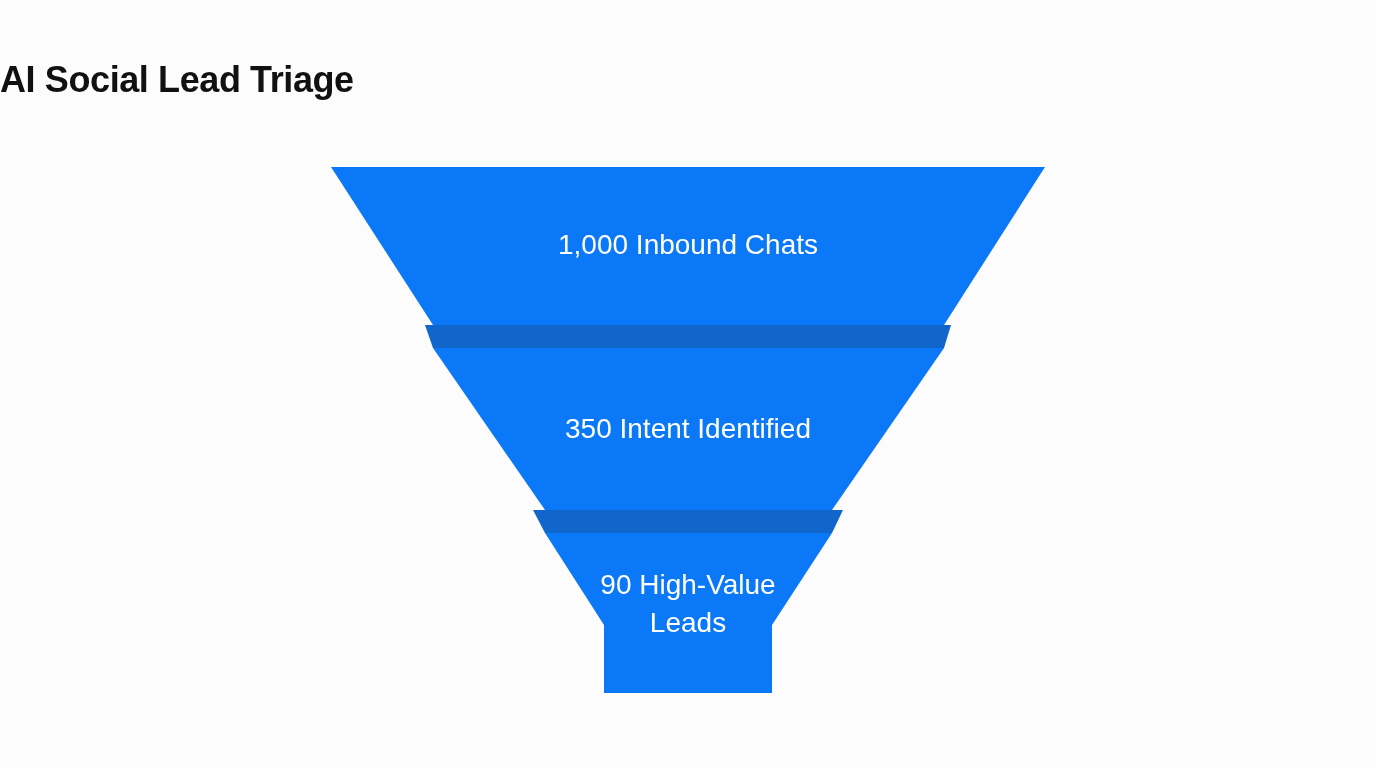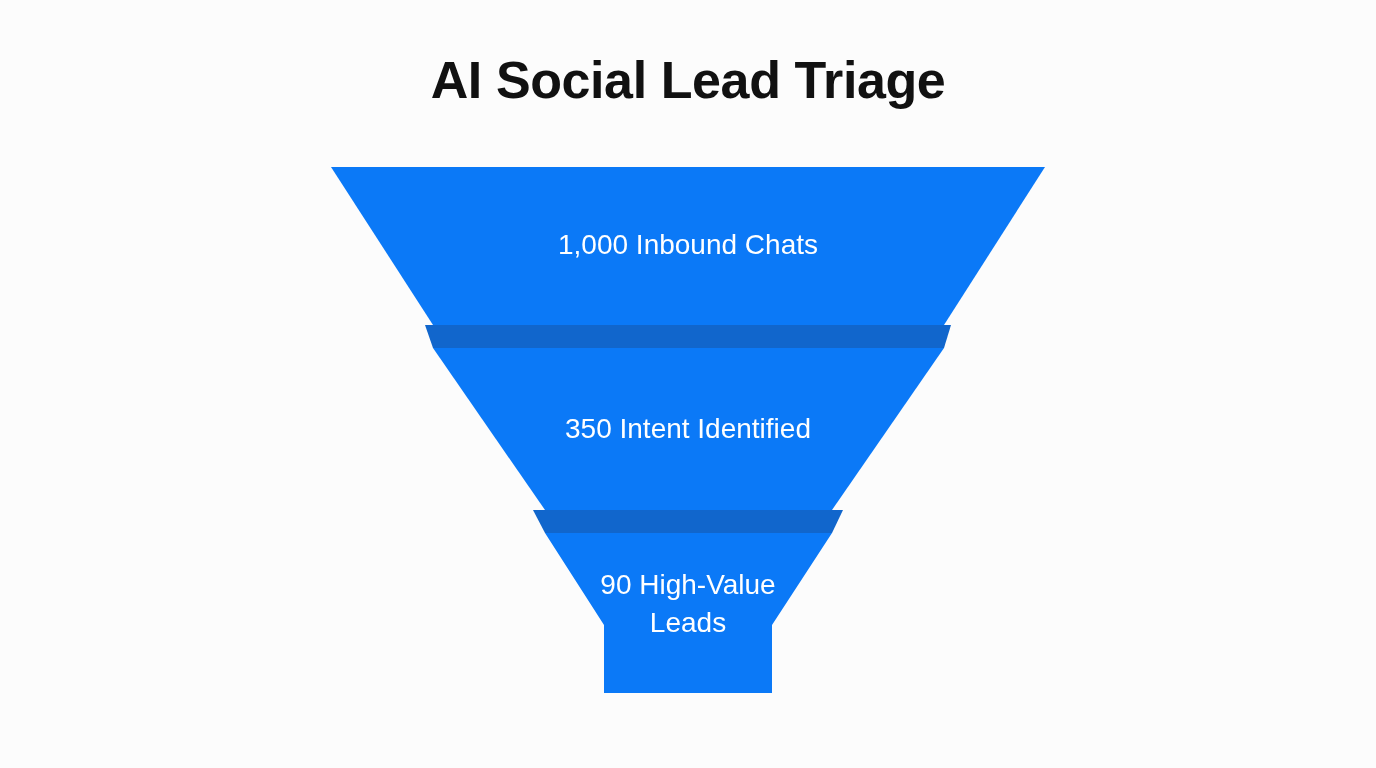--- a/index.html
+++ b/index.html
@@ -18,22 +18,22 @@
     position: relative;
     width: 1376px;
     height: 768px;
     background: #fcfcfc;
   }
   #chart-title {
     position: absolute;
     left: 0;
     top: 50px;
     width: 1376px;
-    text-align: center;
-    font-size: 52px;
+    text-align: left;
+    font-size: 36px;
     font-weight: bold;
     color: #111111;
     letter-spacing: -0.4px;
     line-height: 60px;
     white-space: pre;
   }
   #funnel-svg {
     position: absolute;
     left: 0;
     top: 0;

